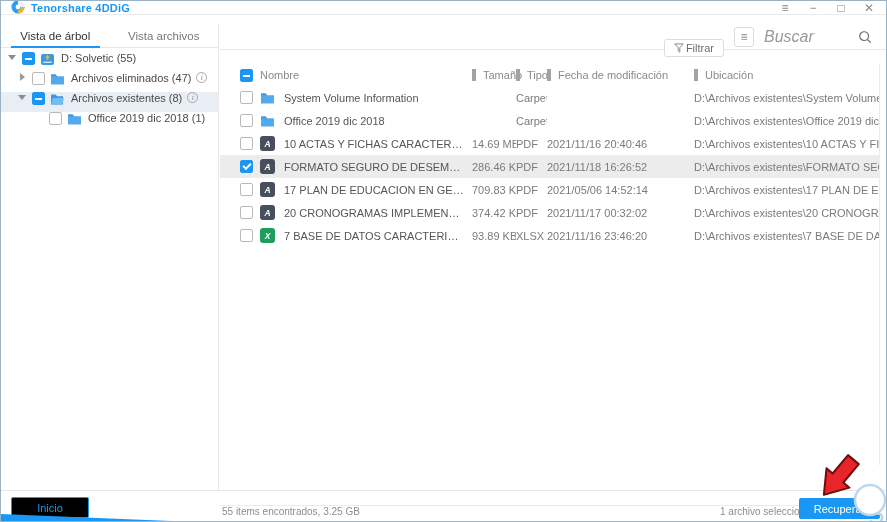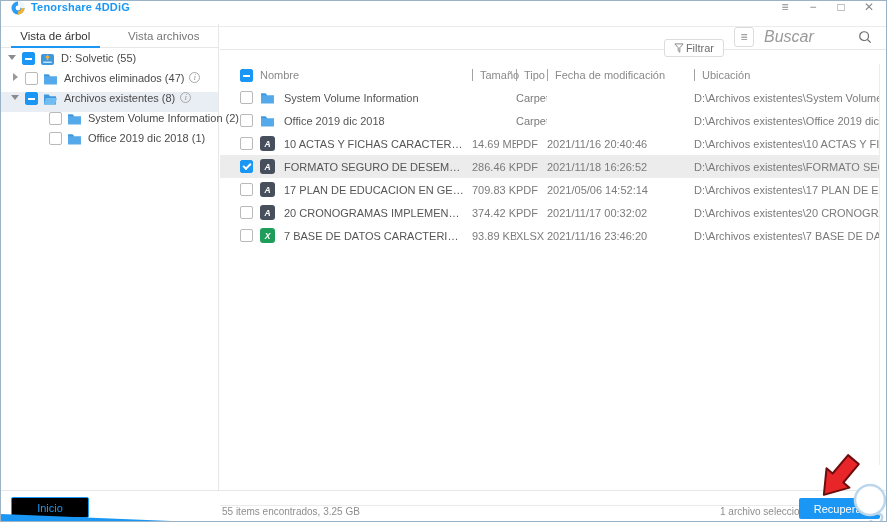--- a/index.html
+++ b/index.html
@@ -3,42 +3,42 @@
 <meta charset="utf-8">
 <style>
   * { margin:0; padding:0; box-sizing:border-box; }
   html,body { background:#d8e4ee; }
   body { font-family:"Liberation Sans", sans-serif; }
   .window {
     position:relative; width:887px; height:522px; background:#fff;
     border:1px solid #9ab2c4; overflow:hidden; font-size:11px; color:#444;
   }
   
-  .titlebar { position:absolute; top:0; left:0; right:0; height:26px;
-    border-bottom:1px solid #ebebeb; display:flex; align-items:flex-start; padding:0 10px; }
+  .titlebar { position:absolute; top:0; left:0; right:0; height:14px;
+    border-bottom:1px solid #ebebeb; display:flex; align-items:flex-end; padding:0 10px; }
   .logo { width:14px; height:14px; margin-right:6px; flex:0 0 auto; }
   .app-title { color:#1a97f5; font-weight:bold; font-size:11px; letter-spacing:.2px; }
   .win-controls { margin-left:auto; display:flex; align-items:center; gap:14px; color:#8a8a8a; }
   .win-controls span { font-size:12px; line-height:1; cursor:default; width:14px; text-align:center; }
   
   .body { position:absolute; top:23px; left:0; right:0; bottom:0; }
   .sidebar { position:absolute; left:0; top:0; width:218px; height:466px; border-right:1px solid #e7e7e7; }
   .main { position:absolute; left:219px; top:0; right:0; height:466px; }
   
   .tabs { height:24px; border-bottom:1px solid #e7e7e7; display:flex; }
   .tab { flex:1; display:flex; align-items:center; justify-content:center;
     position:relative; color:#777; font-size:11.5px; cursor:pointer; }
   .tab.active { color:#333; }
   .tab.active::after { content:""; position:absolute; left:10px; right:10px; bottom:-1px;
     height:2px; background:#1a97f5; }
   
   .tree { padding-top:4px; }
   .tree-row { height:20px; display:flex; align-items:flex-start; gap:5px; cursor:pointer; }
   .tree-row.lvl0 { padding-left:6px; }
-  .tree-row.lvl1 { padding-left:9px; }
+  .tree-row.lvl1 { padding-left:16px; }
   .tree-row.lvl2 { padding-left:48px; }
   .tree-row.selected { background:#e9eef4; }
   .caret { width:10px; height:10px; flex:0 0 auto; position:relative; }
   .caret.down::after { content:""; position:absolute; left:1px; top:3px;
     border-left:4px solid transparent; border-right:4px solid transparent; border-top:5px solid #8b8b8b; }
   .caret.right::after { content:""; position:absolute; left:3px; top:1px;
     border-top:4px solid transparent; border-bottom:4px solid transparent; border-left:5px solid #9a9a9a; }
   .cb { width:13px; height:13px; border:1px solid #b9b9b9; border-radius:2px;
     background:#fff; flex:0 0 auto; position:relative; cursor:pointer; }
   .cb.ind { background:#1a97f5; border-color:#1a97f5; }
@@ -61,21 +61,21 @@
     background:#fff; cursor:pointer; }
   .search-box { display:flex; align-items:center; gap:8px; }
   .search-box input { border:none; outline:none; width:86px; font-size:16px;
     font-family:"Liberation Sans", sans-serif; color:#333;font-style:italic; }
   .search-box input::placeholder { color:#9a9a9a; }
   
   .table { position:absolute; left:0; right:7px; top:40px; bottom:21px; overflow:hidden; }
   .trow { display:grid; grid-template-columns:20px 24px 188px 44px 31px 147px 1fr;
     align-items:center; padding-left:20px; height:23px; }
   .thead { height:22px; color:#8a8a8a; }
-  .thead .sep { border-left:1px solid #a3a3a3; padding-left:7px; }
+  .thead .sep { border-left:4px solid #a3a3a3; padding-left:7px; }
   .trow.selected { background:#ececec; }
   .cell-name { overflow:hidden; white-space:nowrap; text-overflow:ellipsis; color:#555; padding-right:8px; }
   .cell-dim { color:#7b7b7b; white-space:nowrap; overflow:hidden; }
   .ficon { width:15px; height:15px; border-radius:3px; display:flex; align-items:center;
     justify-content:center; color:#fff; font-size:8.5px; font-weight:bold; }
   .ficon.pdf { background:#474f5d; }
   .ficon.xlsx { background:#1f9d5b; }
   .scroll-track { position:absolute; right:6px; top:40px; bottom:25px; width:1px; background:#ececec; }
   
   .status { position:absolute; left:0; right:0; top:445px; height:21px;
@@ -162,30 +162,20 @@
           <span class="ticon">
             <svg viewBox="0 0 16 13" width="15" height="12">
               <path d="M1 1.5 h5 l1.5 2 H14 v9 H1z" fill="#3d98dd"></path>
               <path d="M3 5.5 h12 l-2 7 H1z" fill="#6fbdf2"></path>
             </svg>
           </span>
           <span class="tlabel">Archivos existentes (8)</span>
           <span class="info-badge">i</span>
         </div>
 
-        <div class="tree-row lvl2">
-          <span class="cb"></span>
-          <span class="ticon">
-            <svg viewBox="0 0 16 13" width="15" height="12">
-              <path d="M1 1.5 h5 l1.5 2 H15 v9 H1z" fill="#54a9ea"></path>
-              <path d="M1 1.5 h5 l1.5 2 H1z" fill="#3d98dd"></path>
-            </svg>
-          </span>
-          <span class="tlabel">System Volume Information (2)</span>
-        </div>
 
         <div class="tree-row lvl2">
           <span class="cb"></span>
           <span class="ticon">
             <svg viewBox="0 0 16 13" width="15" height="12">
               <path d="M1 1.5 h5 l1.5 2 H15 v9 H1z" fill="#54a9ea"></path>
               <path d="M1 1.5 h5 l1.5 2 H1z" fill="#3d98dd"></path>
             </svg>
           </span>
           <span class="tlabel">Office 2019 dic 2018 (1)</span>

